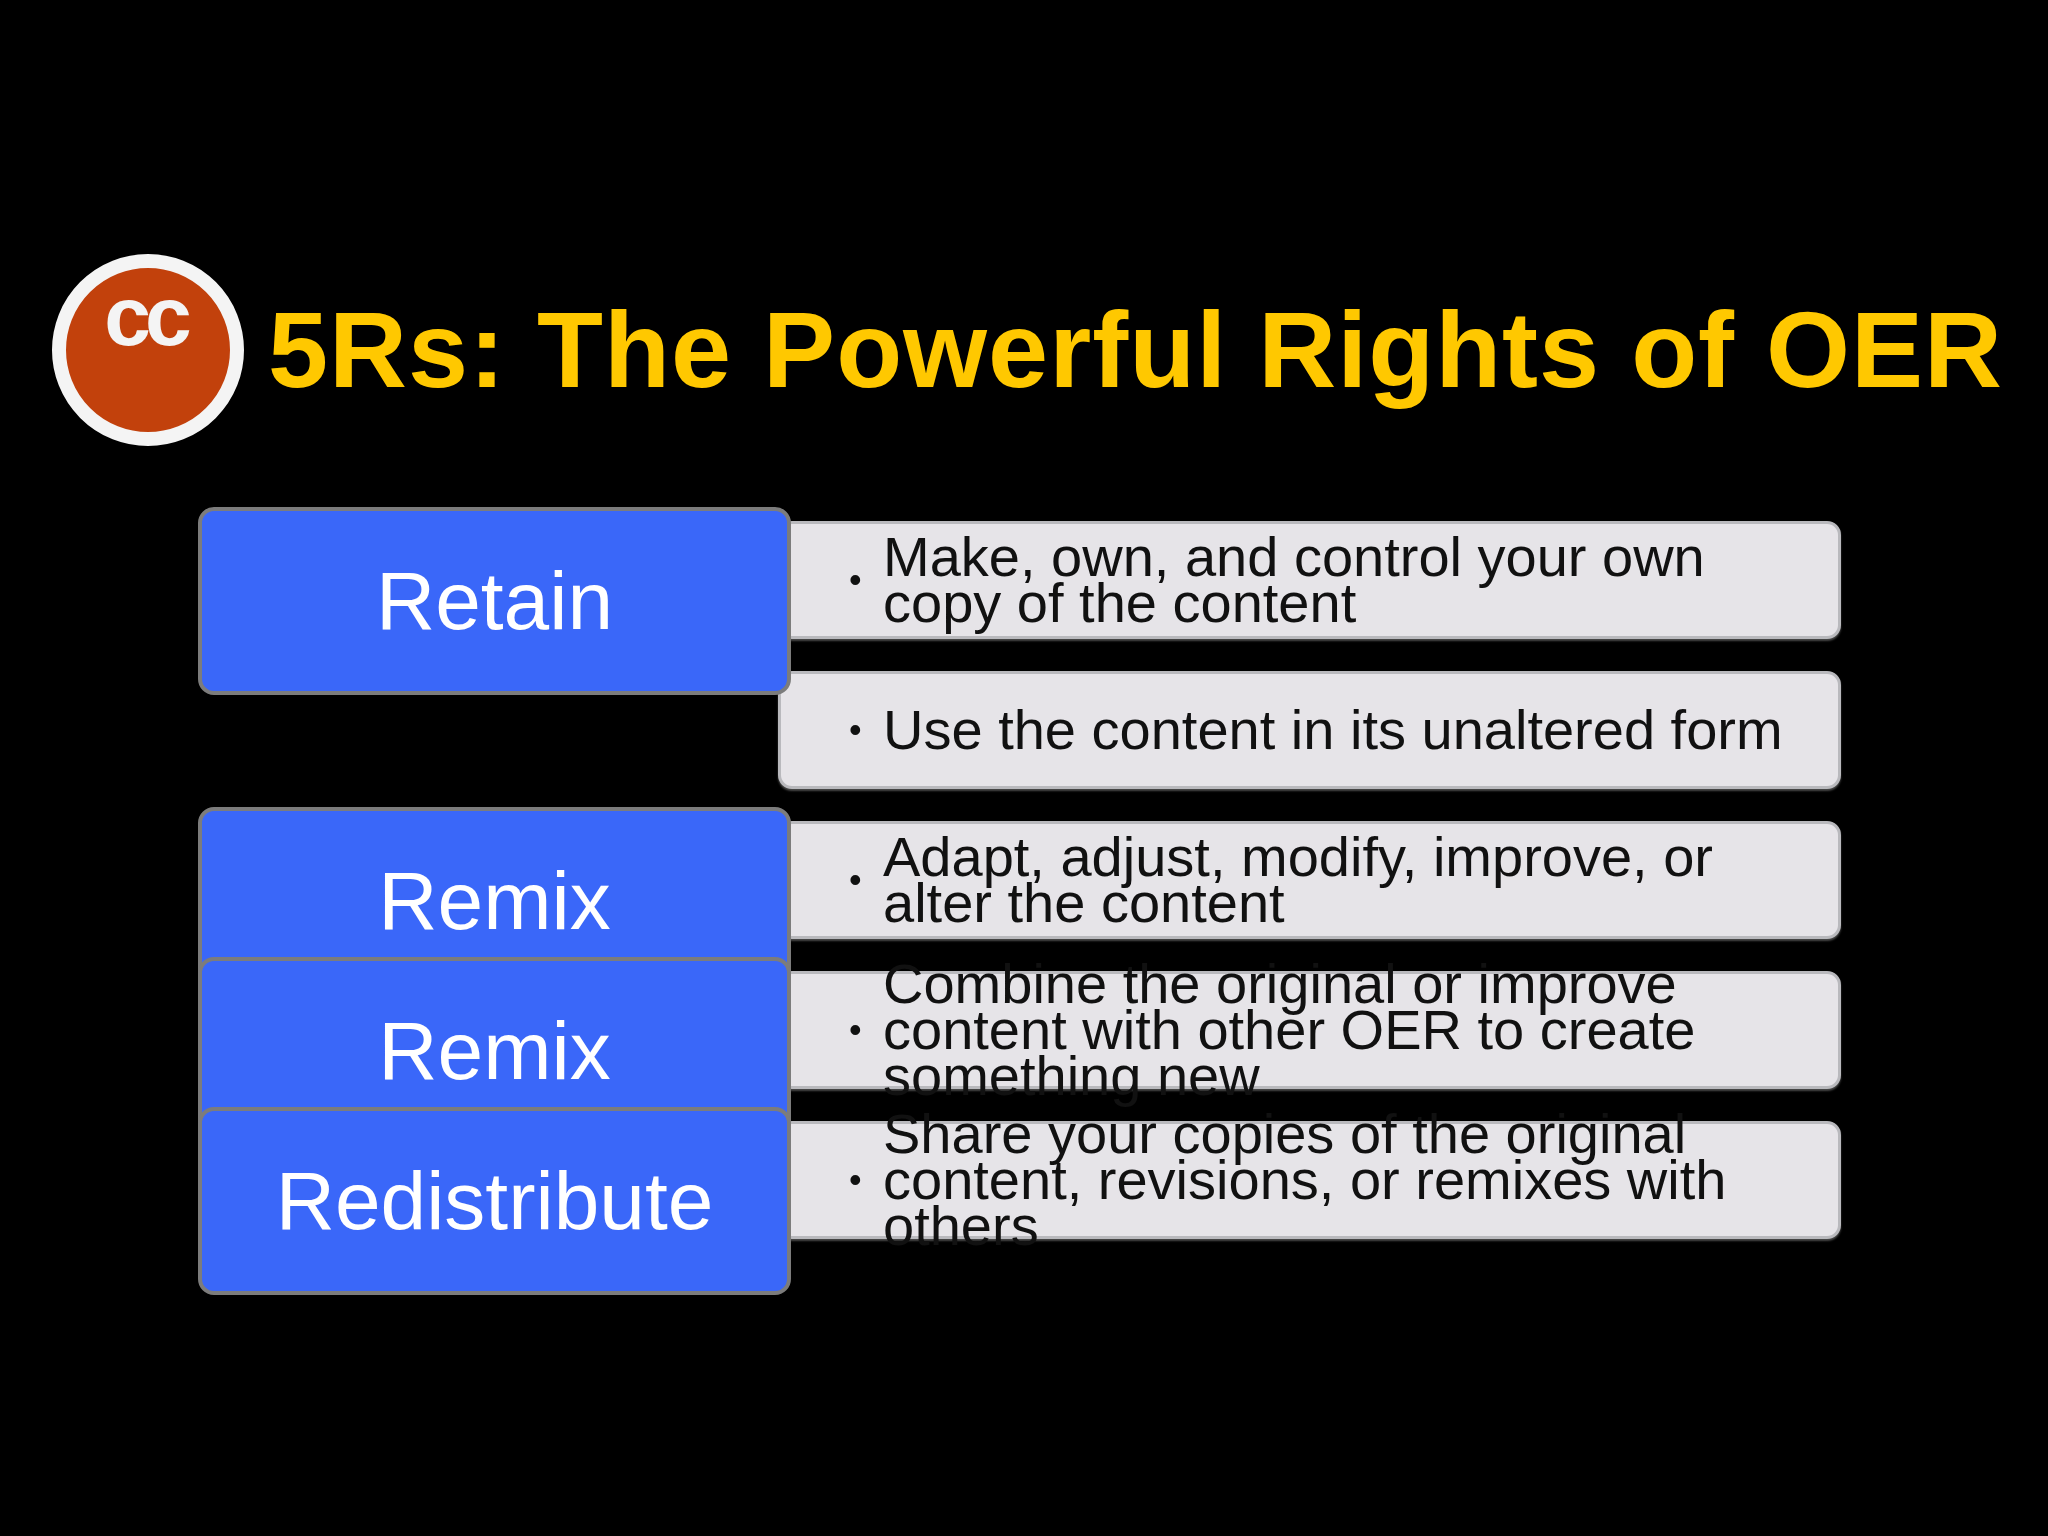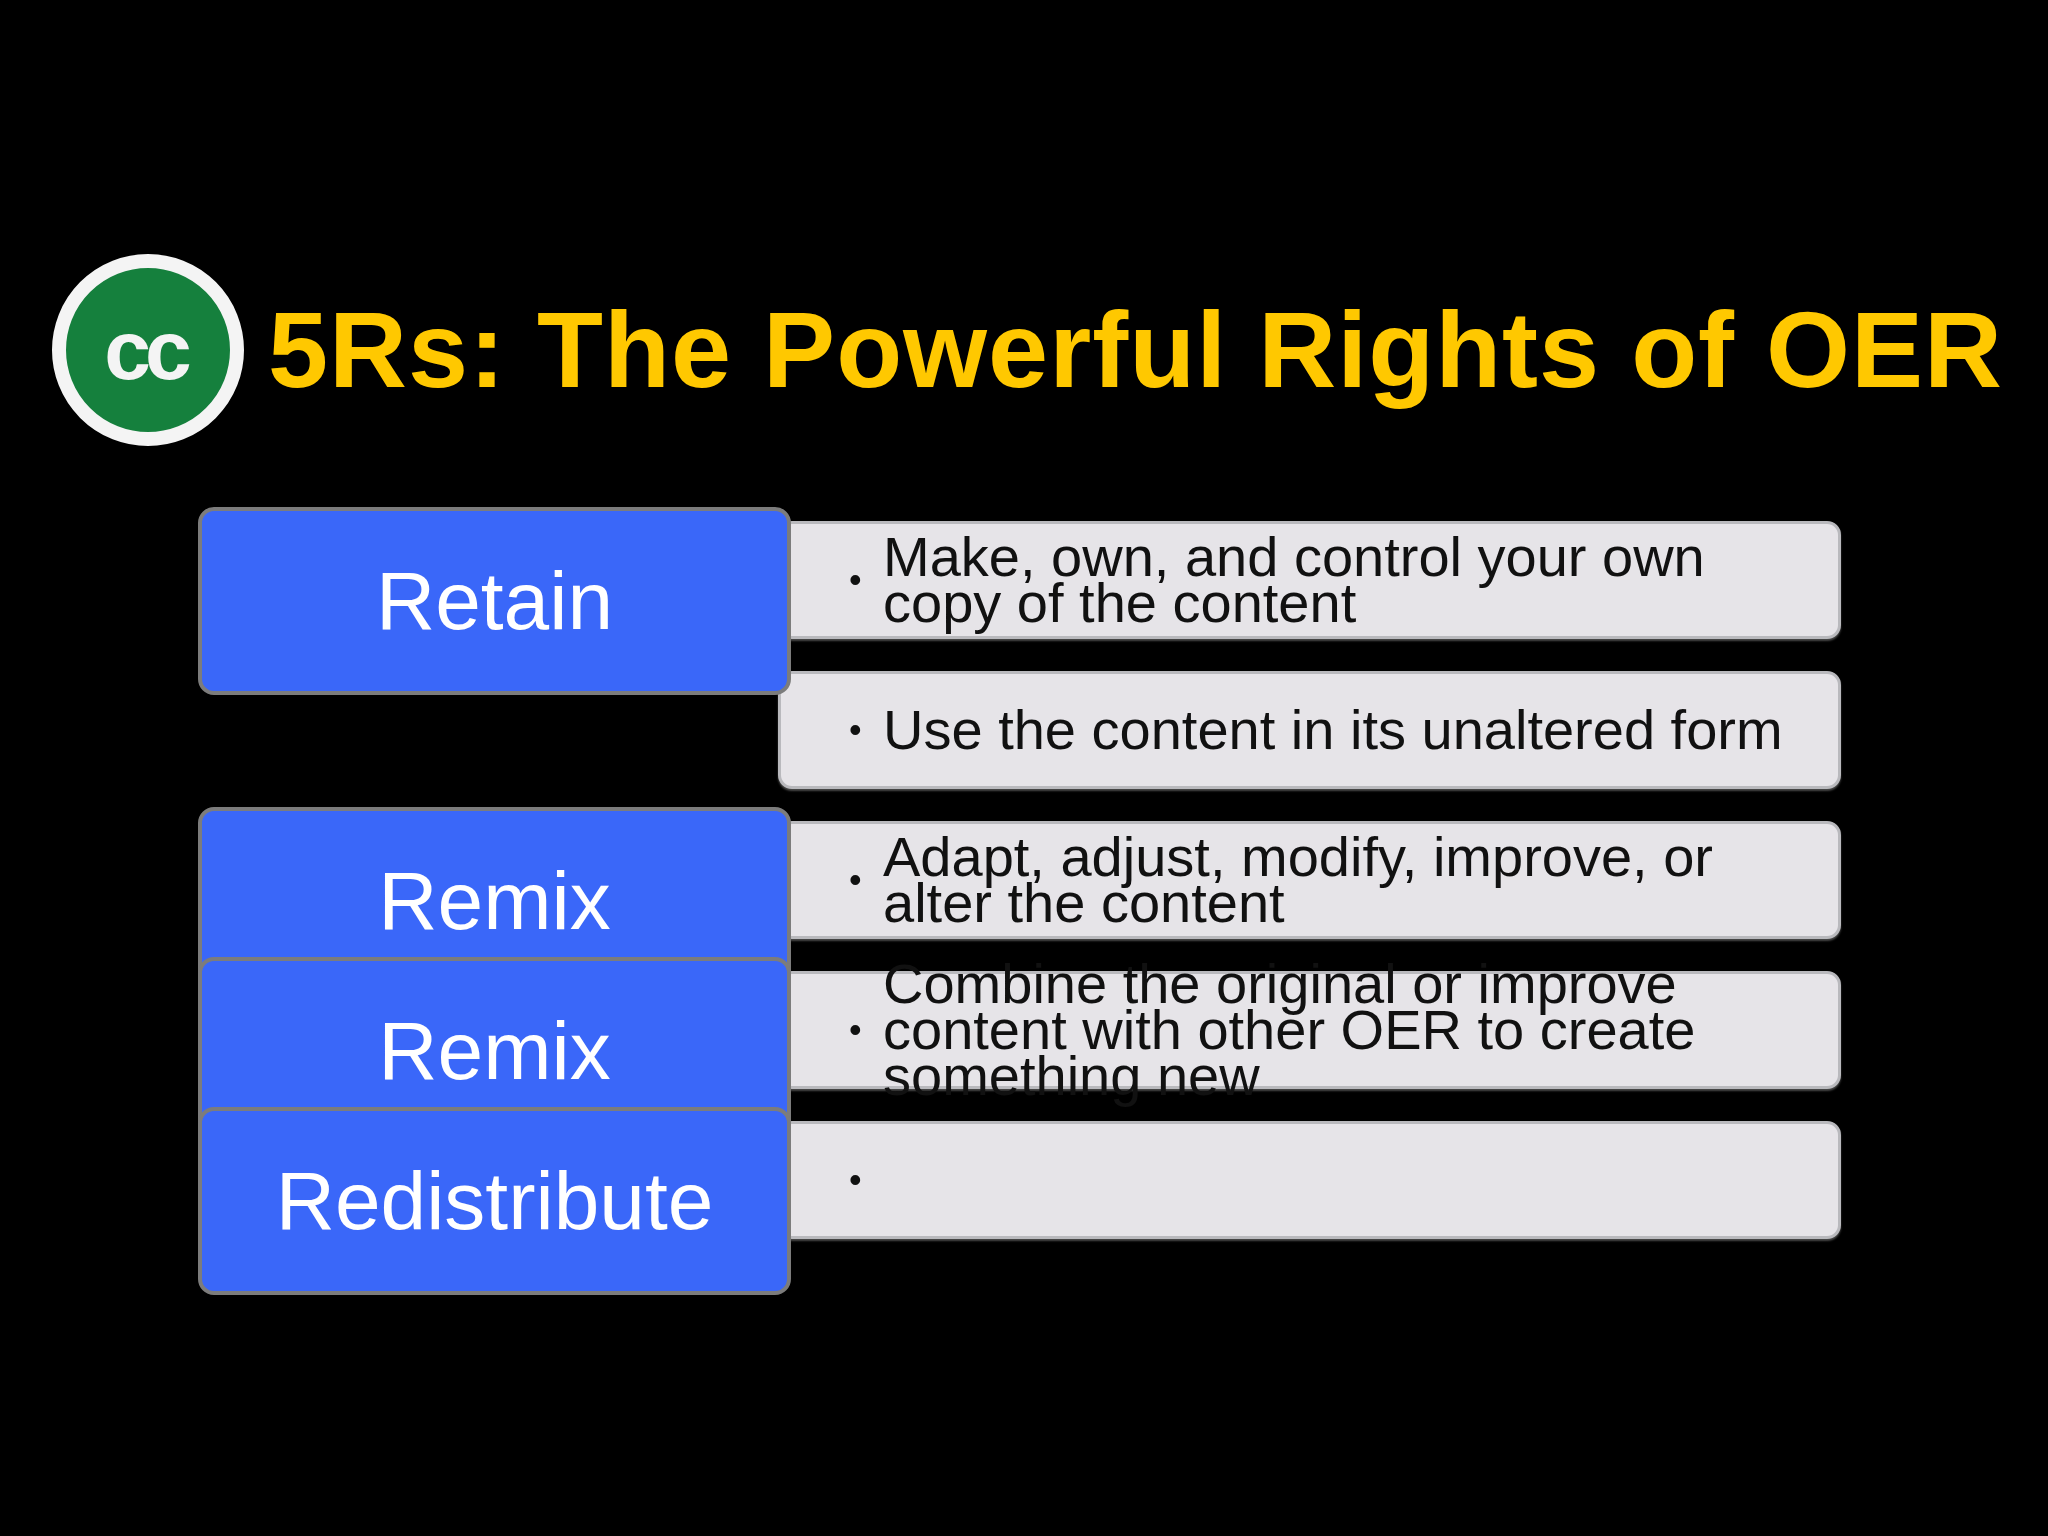--- a/index.html
+++ b/index.html
@@ -1,20 +1,20 @@
 <!DOCTYPE html>
 <html><head>
 <meta charset="utf-8">
 <style>
   html, body { margin:0; padding:0; }
   body { width:2048px; height:1536px; background:#000; position:relative; overflow:hidden;
          font-family:"Liberation Sans", sans-serif; }
   .logo { position:absolute; left:52px; top:254px; width:192px; height:192px; border-radius:50%;
-          border:14px solid #f4f4f4; box-sizing:border-box; background:#15803d;
-          display:flex; align-items:center; justify-content:center; }
+          border:14px solid #f4f4f4; box-sizing:border-box; background:#c2410c;
+          display:flex; justify-content:center; }
   .logo span { color:#f4f4f4; font-weight:bold; font-size:84px; letter-spacing:-6px; margin-left:-6px; }
   .title { position:absolute; left:268px; top:296px; color:#ffc800; font-weight:bold; font-size:108px;
            letter-spacing:1px; white-space:nowrap; line-height:1; }
   .row { position:absolute; left:198px; width:1643px; height:146px; }
   .desc { position:absolute; left:580px; top:14px; width:1063px; height:118px; background:#e6e4e8;
           border:3px solid #b9b9bd; border-radius:14px; box-sizing:border-box;
           box-shadow:0 2px 2px rgba(120,120,120,0.6); display:flex; align-items:center; }
   .desc .bullet { position:absolute; left:68px; color:#111; font-size:36px; }
   .desc .txt { margin-left:102px; margin-right:40px; color:#111; font-size:56px; line-height:46px; }
   .label { position:absolute; left:0; top:0; width:593px; height:188px; background:#3a67f9;
@@ -58,14 +58,15 @@
   <div class="desc">
     <span class="bullet">•</span>
     <span class="txt">Combine the original or improve content with other OER to create something new</span>
   </div>
 </div>
 
 <div class="row" style="top:1107px">
   <div class="label">Redistribute</div>
   <div class="desc">
     <span class="bullet">•</span>
+    <span class="txt">Share your copies of the original content, revisions, or remixes with others</span>
   </div>
 </div>
 
 </body></html>

